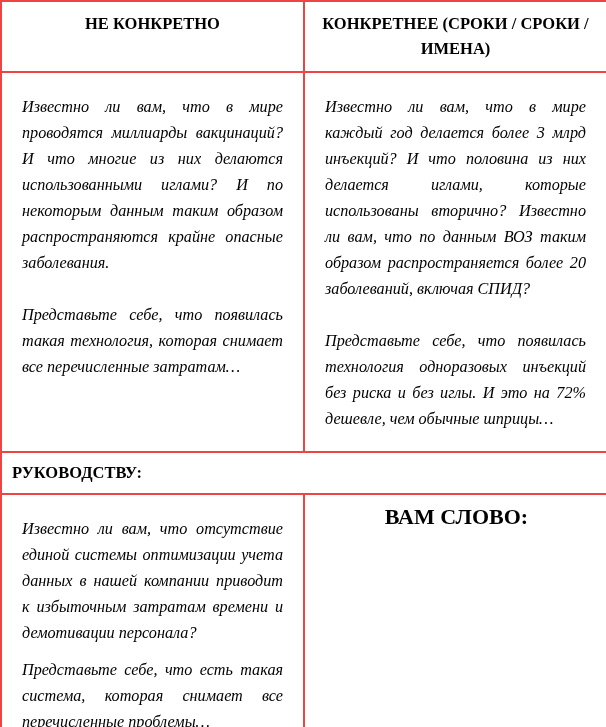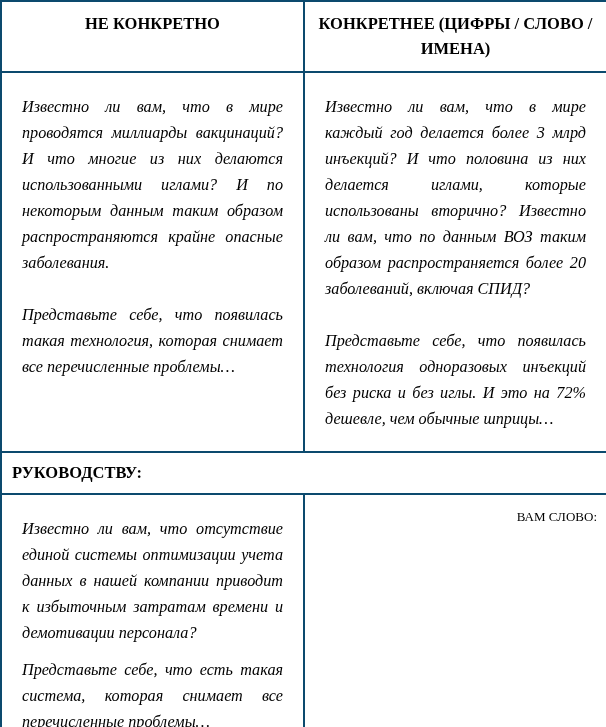--- a/index.html
+++ b/index.html
@@ -21,21 +21,21 @@
     box-sizing: border-box;
   }
 
   table.grid {
     width: 606px;
     border-collapse: collapse;
     table-layout: fixed;
   }
 
   table.grid td {
-    border: 2px solid #0c4a6e;
+    border: 2px solid #ef4444;
     vertical-align: top;
     padding: 0;
   }
 
   col.col-left  { width: 303px; }
   col.col-right { width: 303px; }
 
   
   .hdr {
     text-align: center;
@@ -78,24 +78,24 @@
   }
   .body-cell.tight p + p {
     margin-top: 8px;
   }
 
   .plain-cell {
     padding: 11px 9px 8px 11px !important;
   }
   .plain-cell .plain-text {
     font-style: normal;
-    font-weight: normal;
-    font-size: 13px;
+    font-weight: bold;
+    font-size: 22px;
     line-height: 22px;
-    text-align: right;
+    text-align: center;
   }
 
   
   .r-investors-body-left,
   .r-investors-body-right { height: 338px; }
   .r-mgmt-body-left,
   .r-mgmt-body-right { height: 238px; }
 </style>
 </head>
 <body>
@@ -103,28 +103,28 @@
 <div class="sheet">
   <table class="grid">
     <colgroup>
       <col class="col-left">
       <col class="col-right">
     </colgroup>
     <tbody>
 
       <tr>
         <td class="hdr">НЕ КОНКРЕТНО</td>
-        <td class="hdr">КОНКРЕТНЕЕ (ЦИФРЫ / СЛОВО / ИМЕНА)</td>
+        <td class="hdr">КОНКРЕТНЕЕ (СРОКИ / СРОКИ / ИМЕНА)</td>
       </tr>
 
 
       <tr>
         <td class="body-cell r-investors-body-left">
           <p>Известно ли вам, что в мире проводятся миллиарды вакцинаций? И что многие из них делаются использованными иглами? И по некоторым данным таким образом распространяются крайне опасные заболевания.</p>
-          <p>Представьте себе, что появилась такая технология, которая снимает все перечисленные проблемы…</p>
+          <p>Представьте себе, что появилась такая технология, которая снимает все перечисленные затратам…</p>
         </td>
         <td class="body-cell r-investors-body-right">
           <p>Известно ли вам, что в мире каждый год делается более 3 млрд инъекций? И что половина из них делается иглами, которые использованы вторично? Известно ли вам, что по данным ВОЗ таким образом распространяется более 20 заболеваний, включая СПИД?</p>
           <p>Представьте себе, что появилась технология одноразовых инъекций без риска и без иглы. И это на 72% дешевле, чем обычные шприцы…</p>
         </td>
       </tr>
 
       <tr>
         <td class="section-banner center" colspan="2">РУКОВОДСТВУ:</td>
       </tr>

